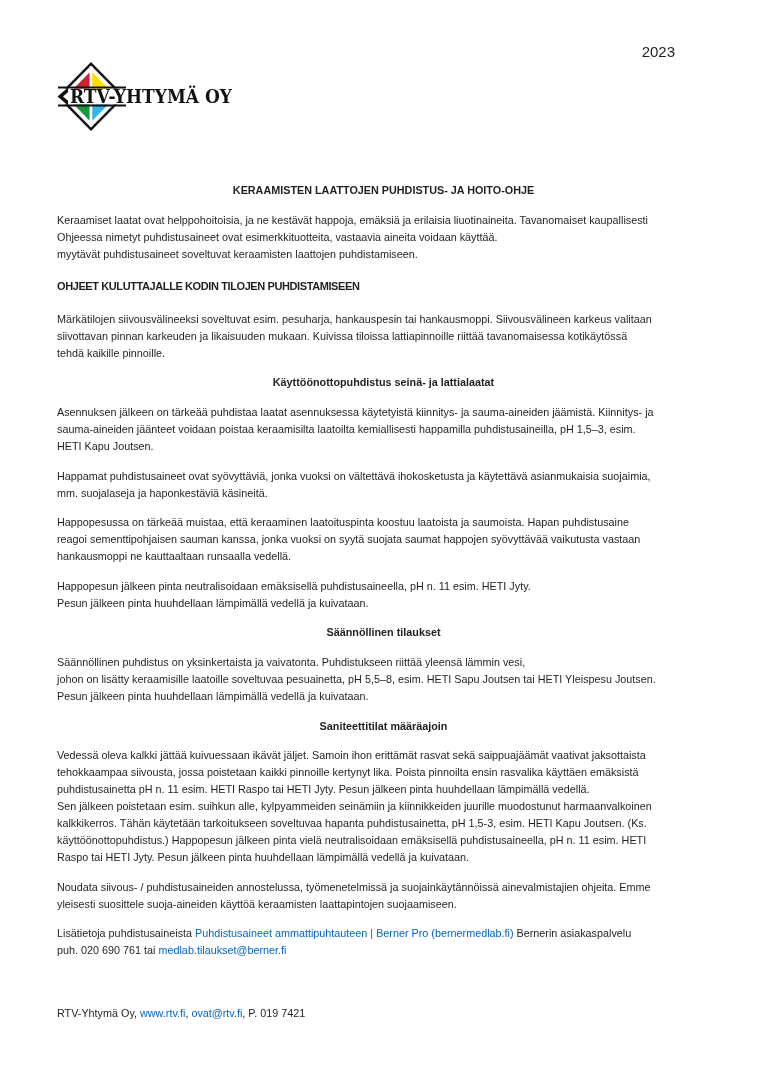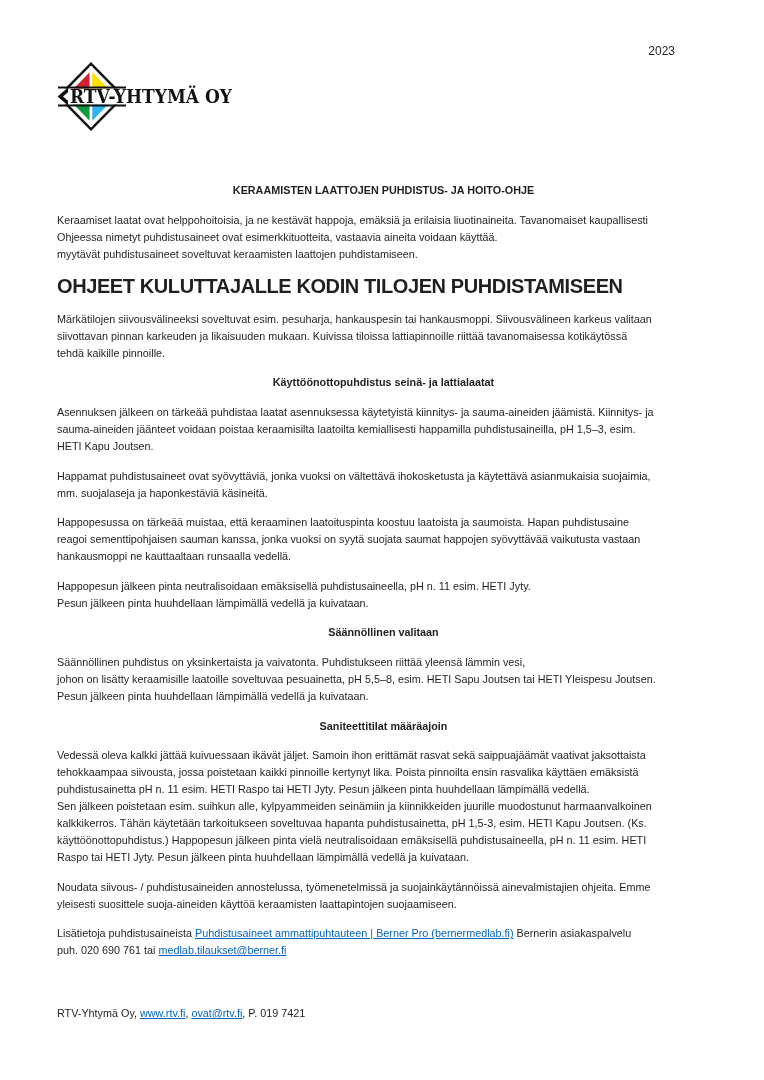--- a/index.html
+++ b/index.html
@@ -7,29 +7,29 @@
   html,body { margin:0; padding:0; background:#ffffff; }
   body {
     width:764px; height:1080px;
     font-family:"Liberation Sans", sans-serif;
     color:var(--text);
     font-size:10.8px;
   }
   .page { position:relative; width:764px; height:1080px; overflow:hidden;
           padding:0 54px 0 57px; background:#fff; }
   .year { margin-top:43px; text-align:right; padding-right:35px;
-          font-size:12px; line-height:17px; }
+          font-size:15px; line-height:17px; }
   .logo-wrap { margin-top:2px; height:69px; }
   #doc-body { margin-top:51px; }
   .block { margin:0 0 12.6px 0; }
   .line { line-height:17px; white-space:nowrap; }
   .h-small { font-weight:bold;text-align:center; }
-  .h-large { font-weight:bold; font-size:20px; letter-spacing:-0.4px; }
+  .h-large { font-weight:bold; font-size:11px; letter-spacing:-0.4px; }
   .h-large .line { line-height:23px; }
-  .link { color:var(--link); text-decoration:underline; cursor:pointer; }
+  .link { color:var(--link); cursor:pointer; }
   .footer { margin-top:46px; }
   .logo-text { font-family:"DejaVu Serif", serif; font-weight:bold; }
 </style>
 </head>
 <body>
 
 <div class="page">
 
   <div class="year">2023</div>
 
@@ -86,21 +86,21 @@
       <div class="block p">
         <div class="line">Happopesussa on tärkeää muistaa, että keraaminen laatoituspinta koostuu laatoista ja saumoista. Hapan puhdistusaine</div>
         <div class="line">reagoi sementtipohjaisen sauman kanssa, jonka vuoksi on syytä suojata saumat happojen syövyttävää vaikutusta vastaan</div>
         <div class="line">hankausmoppi ne kauttaaltaan runsaalla vedellä.</div>
       </div>
       <div class="block p">
         <div class="line">Happopesun jälkeen pinta neutralisoidaan emäksisellä puhdistusaineella, pH n. 11 esim. HETI Jyty.</div>
         <div class="line">Pesun jälkeen pinta huuhdellaan lämpimällä vedellä ja kuivataan.</div>
       </div>
       <div class="block h-small">
-        <div class="line">Säännöllinen valitaan</div>
+        <div class="line">Säännöllinen tilaukset</div>
       </div>
       <div class="block p">
         <div class="line">Säännöllinen puhdistus on yksinkertaista ja vaivatonta. Puhdistukseen riittää yleensä lämmin vesi,</div>
         <div class="line">johon on lisätty keraamisille laatoille soveltuvaa pesuainetta, pH 5,5–8, esim. HETI Sapu Joutsen tai HETI Yleispesu Joutsen.</div>
         <div class="line">Pesun jälkeen pinta huuhdellaan lämpimällä vedellä ja kuivataan.</div>
       </div>
       <div class="block h-small">
         <div class="line">Saniteettitilat määräajoin</div>
       </div>
       <div class="block p">

